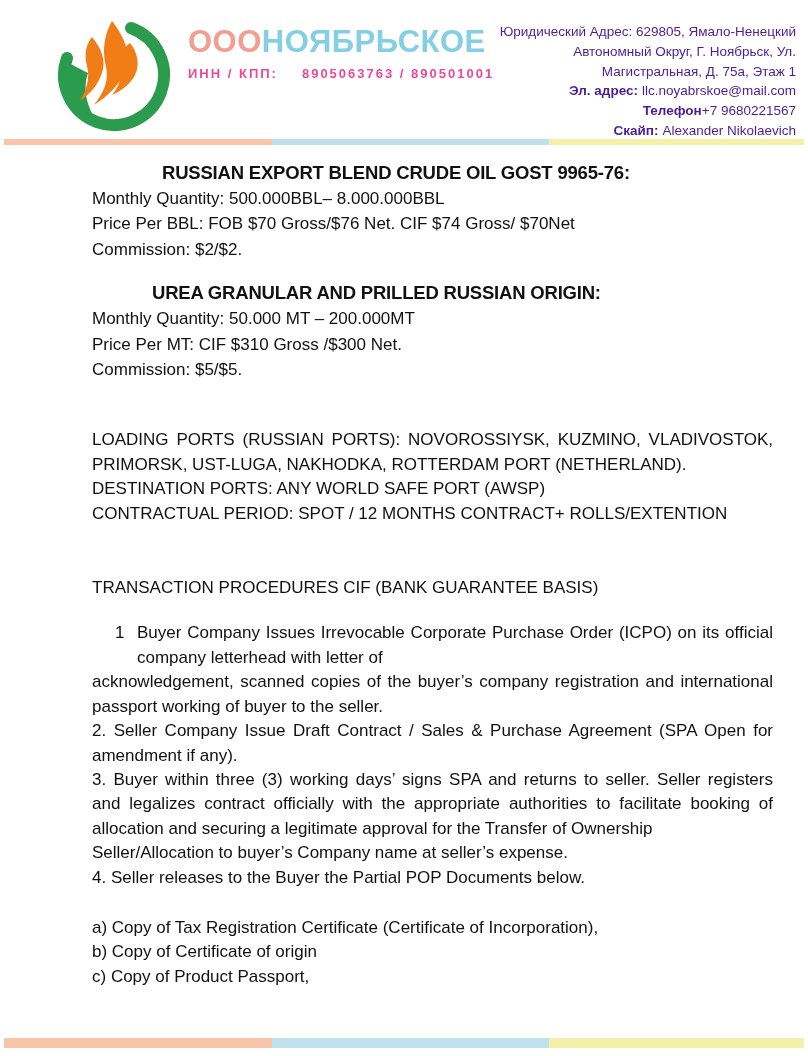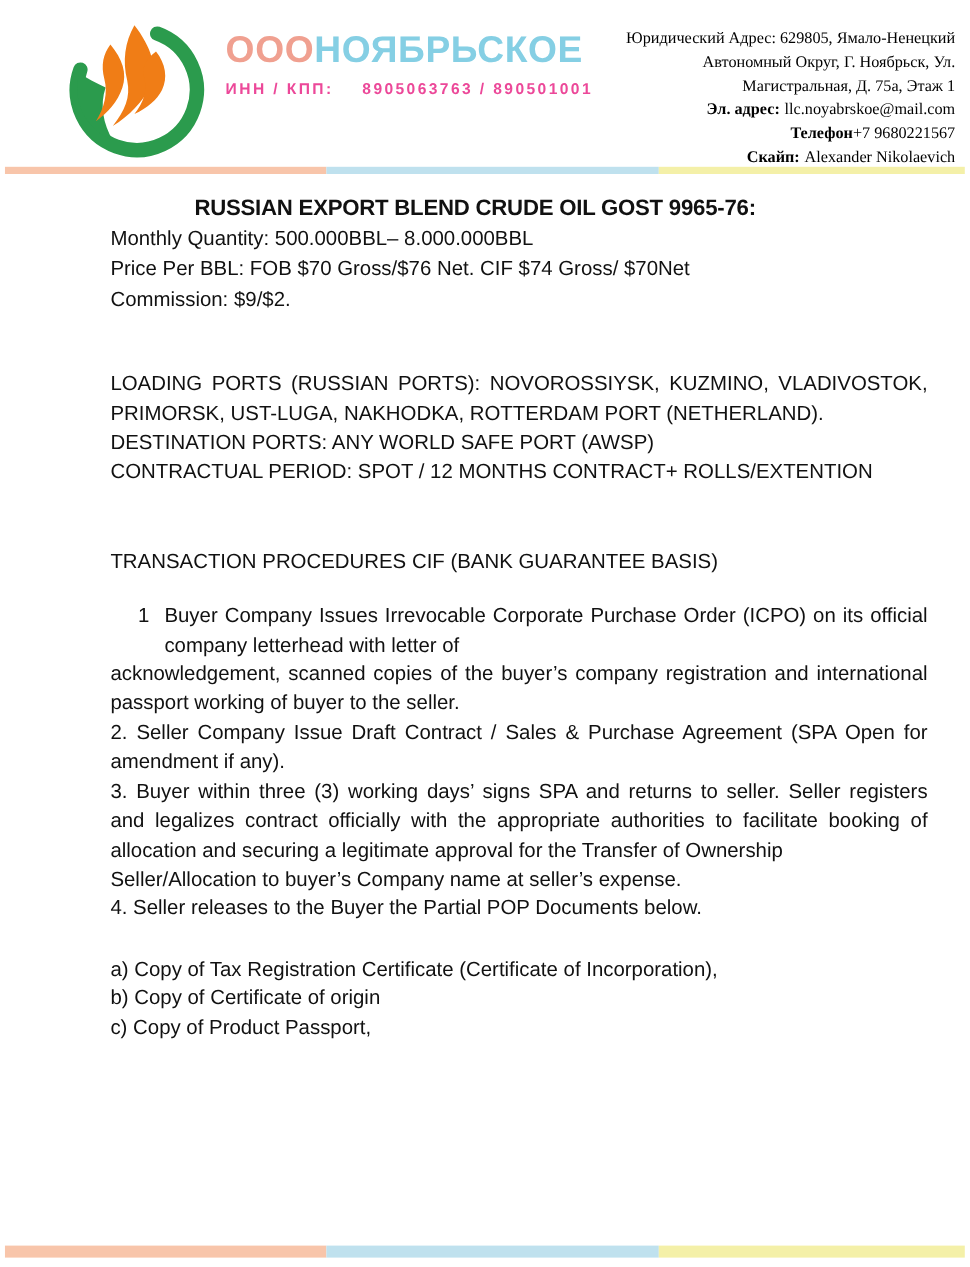--- a/index.html
+++ b/index.html
@@ -15,21 +15,21 @@
   .logo { position:absolute; left:44px; top:3px; width:132px; height:118px; }
   .brand { position:absolute; left:184px; top:12px; white-space:nowrap; }
   .company-name { font-size:31px; font-weight:bold; letter-spacing:.5px; line-height:36px; }
   .company-name .prefix { color:#f0a090; }
   .company-name .cname  { color:#85cfe4; }
   .inn { margin-top:6px; font-size:13px; font-weight:bold; letter-spacing:2px; color:#ec4899; }
   .inn .inn-label { margin-right:24px; }
 
   .address {
     position:absolute; right:8px; top:10px; width:330px; text-align:right;
-    font-family:Liberation Serif, serif; font-size:13.5px; line-height:19.8px; color:#000000;
+    font-family:Liberation Sans, sans-serif; font-size:13.5px; line-height:19.8px; color:#4c1d95;
   }
   .addr-label { font-weight:bold; margin-right:4px;text-align:center; }
 
   
   .bar { position:absolute; left:0; width:808px; display:flex; }
   .bar-top { top:127px; height:6px; }
   .bar-bottom { bottom:20px; height:10px; }
   .seg1 { width:268px; background:#f8c5aa; }
   .seg2 { width:277px; background:#bfe1ee; }
   .seg3 { width:263px; background:#f4f0a8; }
@@ -95,23 +95,29 @@
     <div class="seg2"></div>
     <div class="seg3"></div>
   </div>
 
   <main class="doc-body">
 
     <section class="offer">
       <div class="offer-title t1">RUSSIAN EXPORT BLEND CRUDE OIL GOST 9965-76:</div>
       <div class="tl">Monthly Quantity: 500.000BBL– 8.000.000BBL</div>
       <div class="tl">Price Per BBL:  FOB $70 Gross/$76 Net. CIF $74 Gross/ $70Net</div>
-      <div class="tl">Commission: $9/$2.</div>
+      <div class="tl">Commission: $2/$2.</div>
     </section>
 
+    <section class="offer offer-b">
+      <div class="offer-title t2">UREA GRANULAR AND PRILLED RUSSIAN ORIGIN:</div>
+      <div class="tl">Monthly Quantity: 50.000 MT – 200.000MT</div>
+      <div class="tl">Price Per MT: CIF $310 Gross /$300 Net.</div>
+      <div class="tl">Commission: $5/$5.</div>
+    </section>
 
     <section class="terms">
       <div class="tl j">LOADING PORTS (RUSSIAN PORTS): NOVOROSSIYSK, KUZMINO, VLADIVOSTOK,</div>
       <div class="tl">PRIMORSK, UST-LUGA, NAKHODKA, ROTTERDAM PORT (NETHERLAND).</div>
       <div class="tl">DESTINATION PORTS: ANY WORLD SAFE PORT (AWSP)</div>
       <div class="tl">CONTRACTUAL PERIOD: SPOT / 12 MONTHS CONTRACT+ ROLLS/EXTENTION</div>
     </section>
 
     <div class="tl proc-heading">TRANSACTION PROCEDURES CIF (BANK GUARANTEE BASIS)</div>
 

